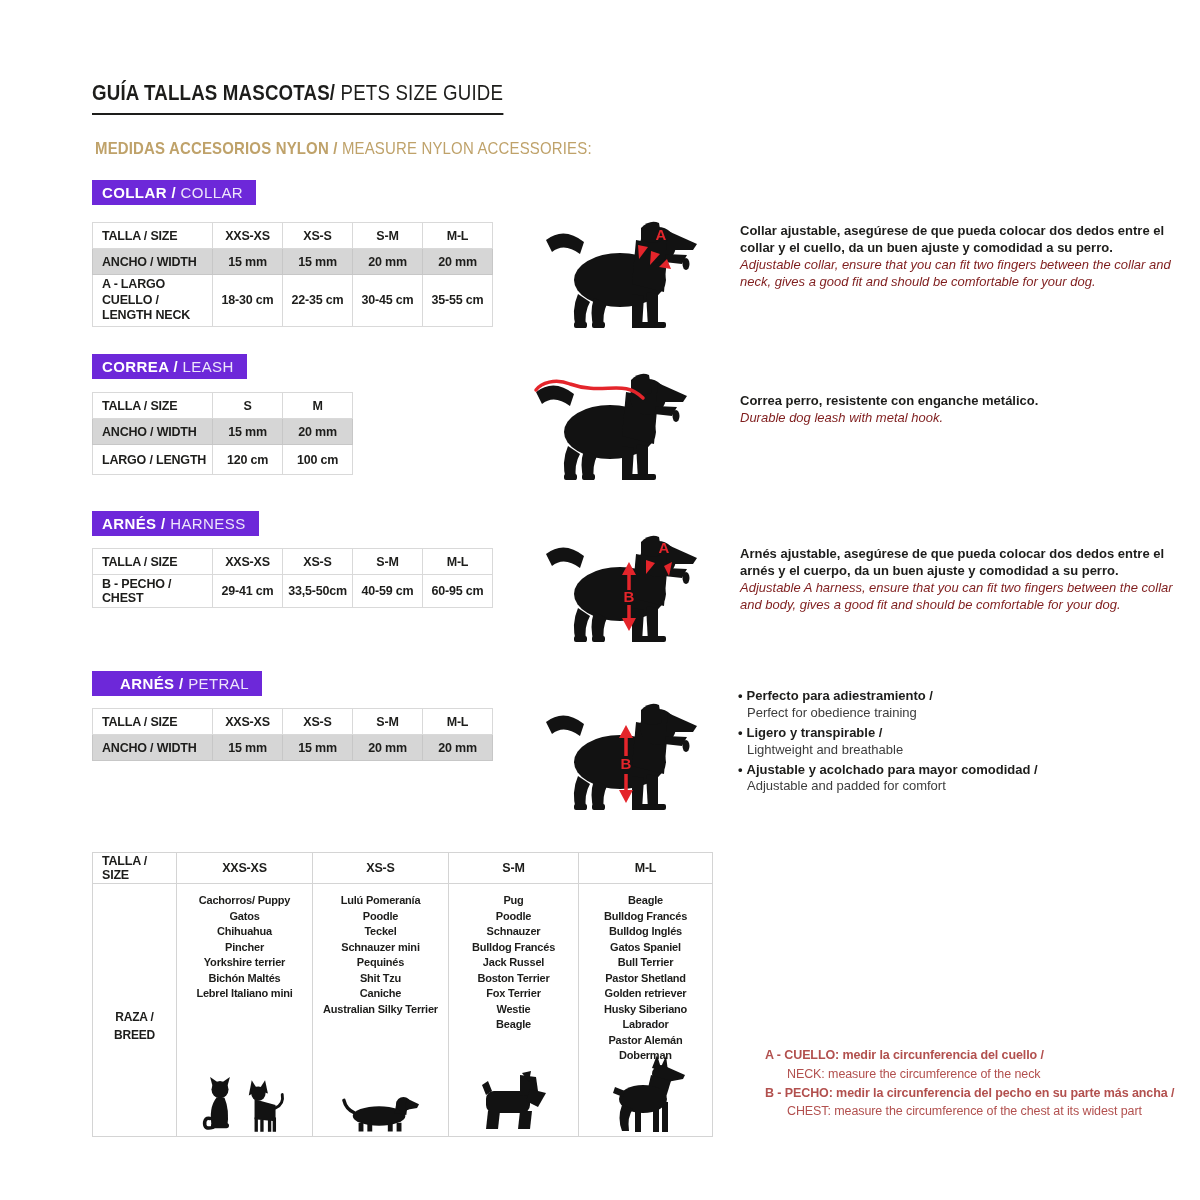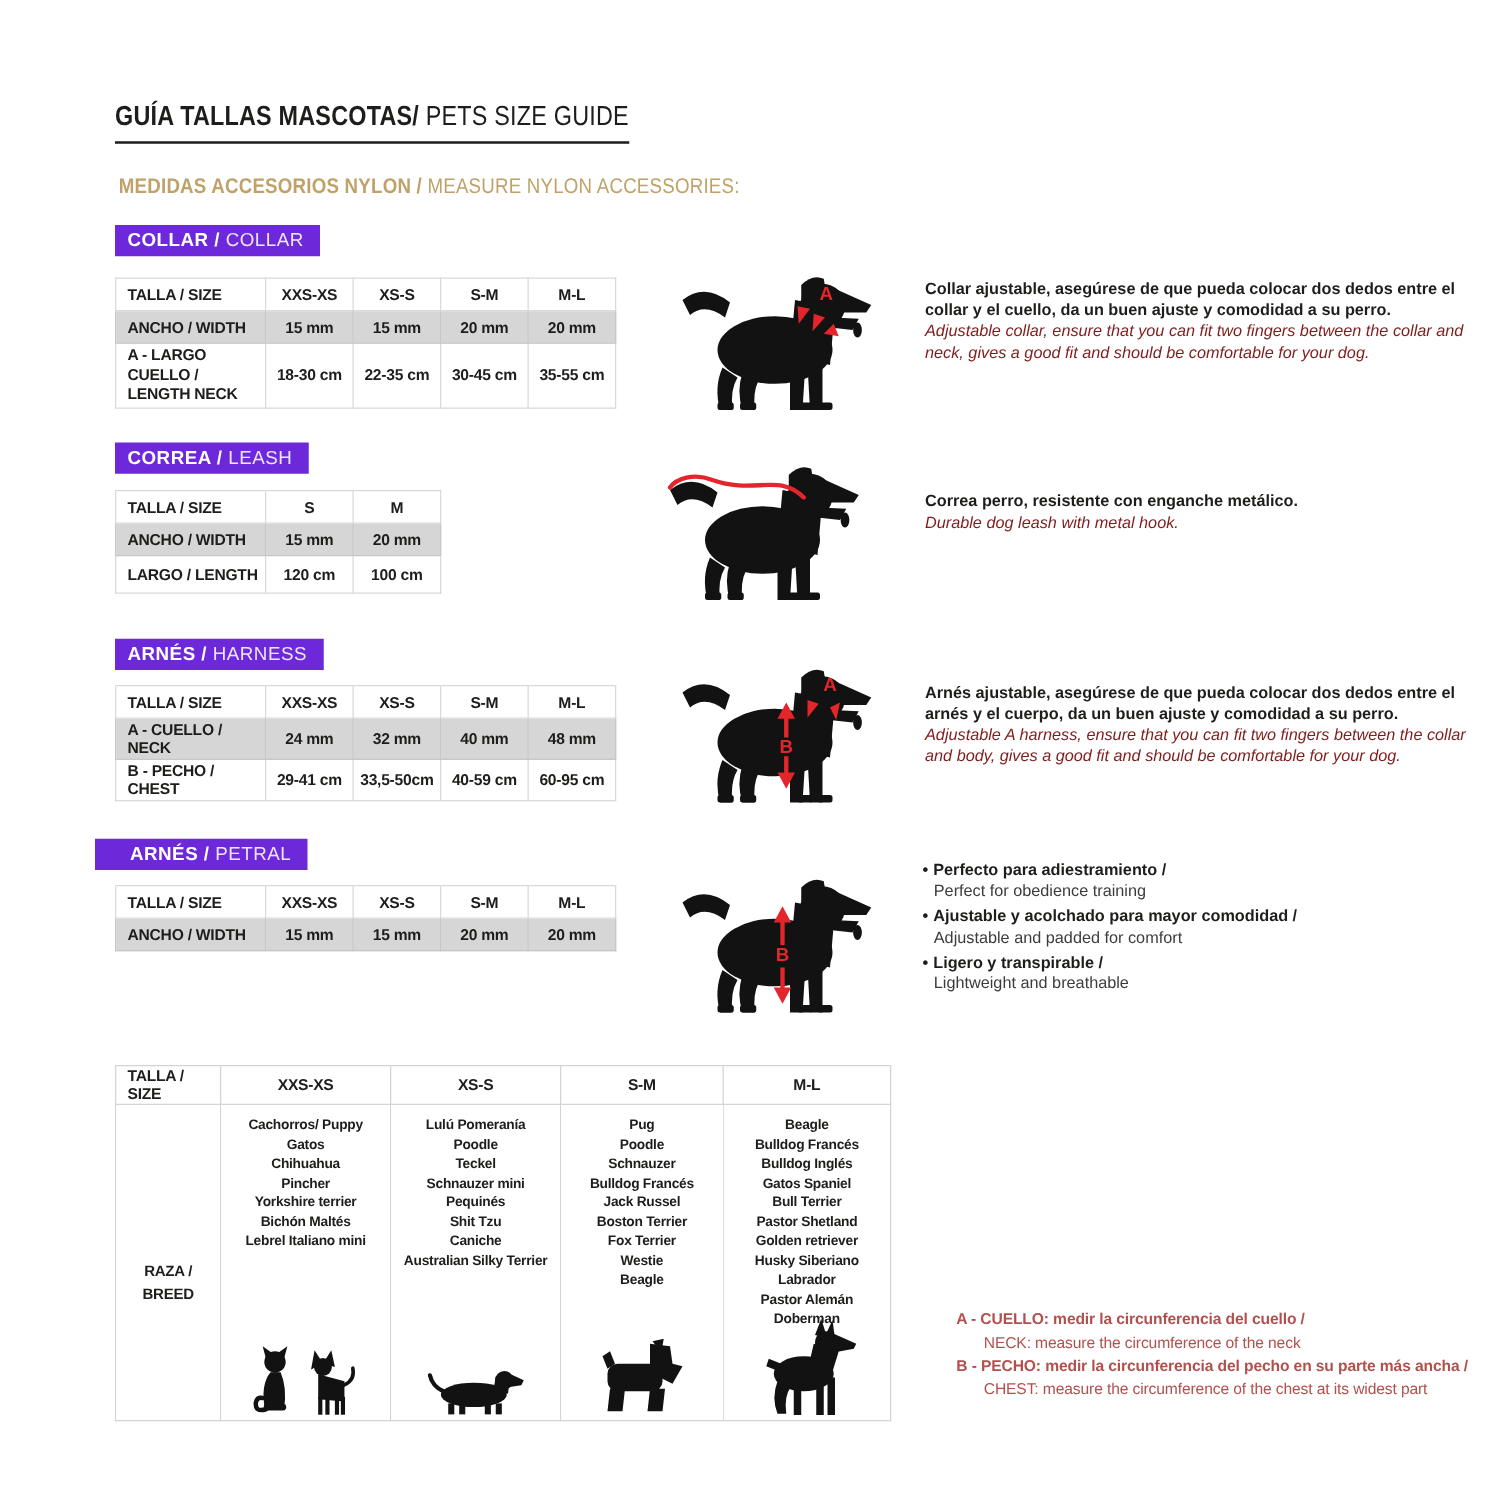--- a/index.html
+++ b/index.html
@@ -203,27 +203,20 @@
       <col style="width:70px">
     </colgroup>
   <tbody>
       <tr style="height:26px">
     <td class="lbl">TALLA / SIZE</td>
     <td>XXS-XS</td>
     <td>XS-S</td>
     <td>S-M</td>
     <td>M-L</td>
   </tr>
-  <tr class="gray" style="height:28px">
-    <td class="lbl">A - CUELLO / NECK</td>
-    <td>24 mm</td>
-    <td>32 mm</td>
-    <td>40 mm</td>
-    <td>48 mm</td>
-  </tr>
   <tr style="height:30px">
     <td class="lbl">B - PECHO / CHEST</td>
     <td>29-41 cm</td>
     <td>33,5-50cm</td>
     <td>40-59 cm</td>
     <td>60-95 cm</td>
   </tr>
 </tbody>
   </table>
 
@@ -237,21 +230,21 @@
   <polygon class="red" points="84,47 98,47 91,34"></polygon>
   <polygon class="red" points="84,90 98,90 91,103"></polygon>
   <text class="mlabel" x="91" y="74" text-anchor="middle" font-size="13">B</text>
 </svg>
 
 <div class="abs desc" style="left:740px;top:545px;">
   <span class="es">Arnés ajustable, asegúrese de que pueda colocar dos dedos entre el arnés y el cuerpo, da un buen ajuste y comodidad a su perro.</span>
   <span class="en">Adjustable A harness, ensure that you can fit two fingers between the collar and body, gives a good fit and should be comfortable for your dog.</span>
 </div>
 
-<div class="abs badge" style="left:76px;top:671px;padding-left:28px;">
+<div class="abs badge" style="left:92px;top:671px;padding-left:28px;">
   <span>ARNÉS / </span><span class="light">PETRAL</span>
 </div>
 
 <table class="abs size" style="left:92px;top:708px;width:400px;">
   <colgroup>
       <col style="width:120px">
       <col style="width:70px">
       <col style="width:70px">
       <col style="width:70px">
       <col style="width:70px">
@@ -282,26 +275,26 @@
   <polygon class="red" points="81,94 95,94 88,107"></polygon>
   <text class="mlabel" x="88" y="73" text-anchor="middle" font-size="13">B</text>
 </svg>
 
 <div class="abs bullets" style="left:738px;top:688px;">
   <div class="bi">
     <span class="dot">•</span><span class="es">Perfecto para adiestramiento /</span>
     <span class="en">Perfect for obedience training</span>
   </div>
   <div class="bi">
+    <span class="dot">•</span><span class="es">Ligero y transpirable /</span>
+    <span class="en">Lightweight and breathable</span>
+  </div>
+  <div class="bi">
     <span class="dot">•</span><span class="es">Ajustable y acolchado para mayor comodidad /</span>
     <span class="en">Adjustable and padded for comfort</span>
-  </div>
-  <div class="bi">
-    <span class="dot">•</span><span class="es">Ligero y transpirable /</span>
-    <span class="en">Lightweight and breathable</span>
   </div>
 </div>
 
 <table class="abs breeds" style="left:92px;top:852px;width:620px;">
   <colgroup>
       <col style="width:84px">
       <col style="width:136px">
       <col style="width:136px">
       <col style="width:130px">
       <col style="width:134px">

